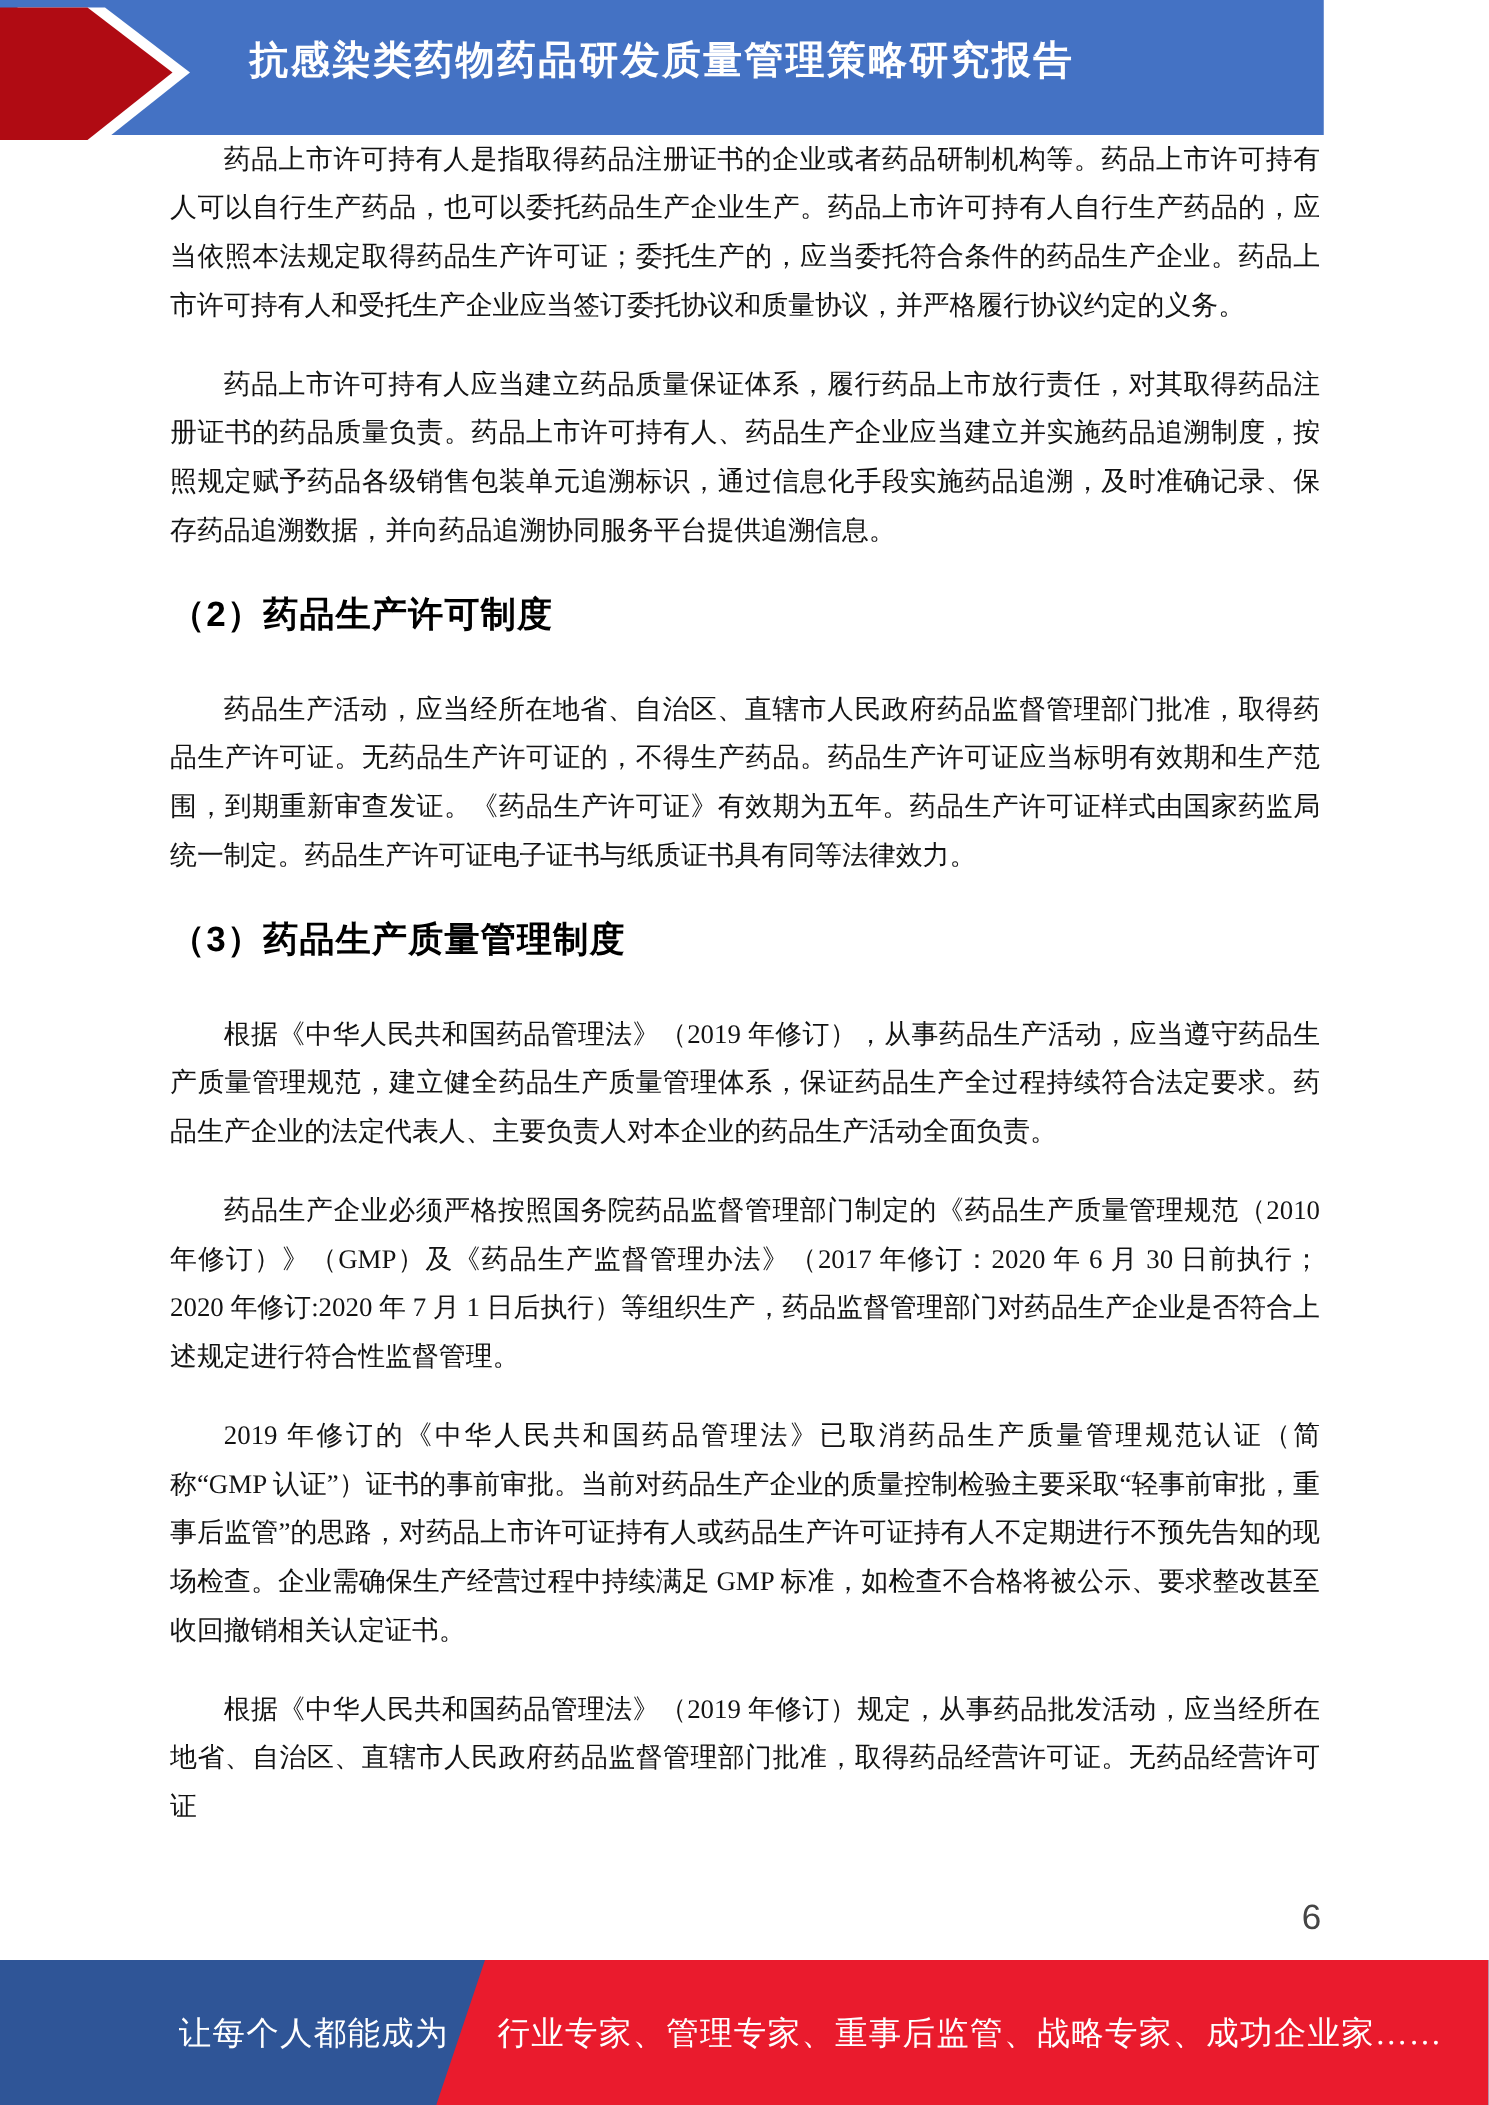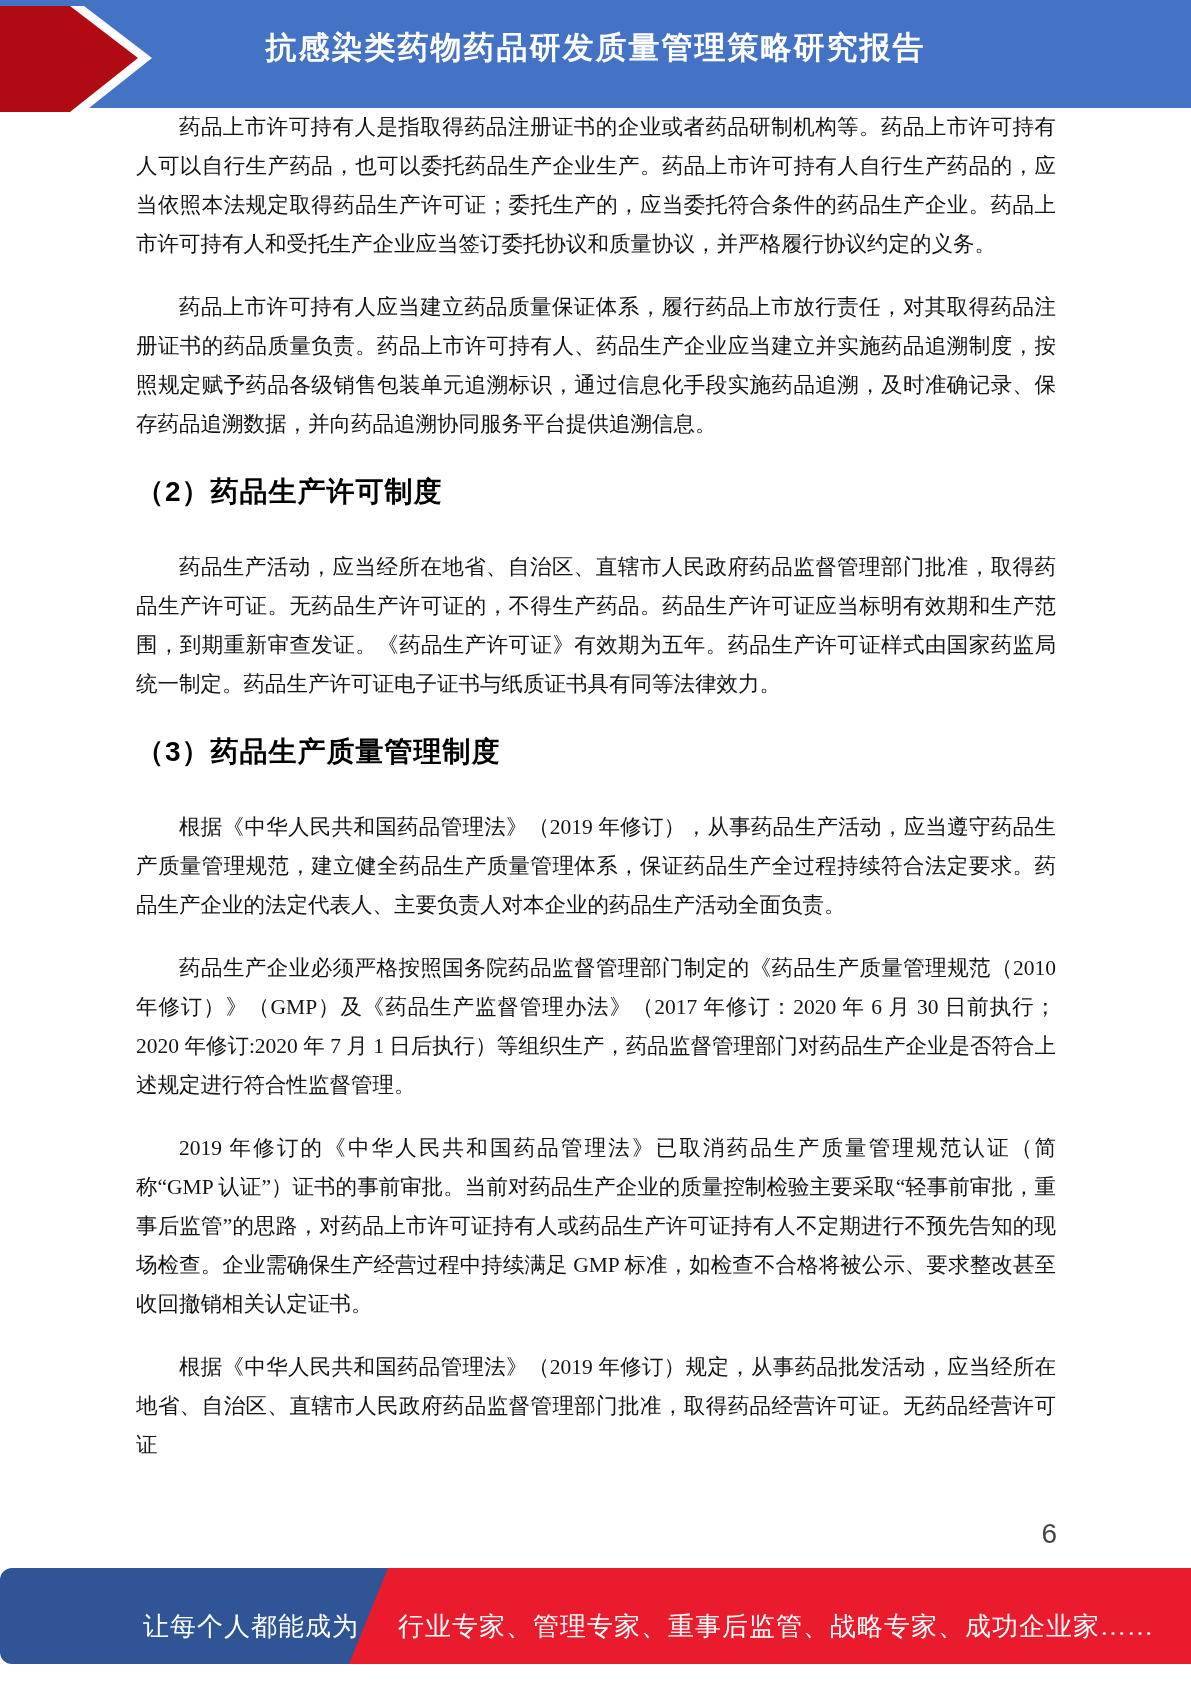--- a/index.html
+++ b/index.html
@@ -9,21 +9,21 @@
     width:1191px;
     height:1684px;
     background:#ffffff;
     overflow:hidden;
     font-family:"Liberation Serif","DejaVu Serif",serif;
   }
 
   
   .header-band {
     position:absolute; top:0; left:0;
-    width:1191px; height:108px;
+    width:1059px; height:108px;
     background:#4472c4;
     display:flex; align-items:center; justify-content:center;
     padding-bottom:12px;
   }
   .header-arrow {
     position:absolute; left:0; top:0;
     width:170px; height:118px;
   }
   .header-title {
     color:#ffffff;
@@ -64,23 +64,22 @@
     position:absolute;
     top:1518px; right:134px;
     font-family:"Liberation Sans","DejaVu Sans",sans-serif;
     font-size:28px;
     color:#454545;
   }
 
   
   .footer-band {
     position:absolute; left:0; top:1568px;
-    width:1191px; height:96px;
+    width:1191px; height:116px;
     background:#2f5597;
-    border-radius:12px;
   }
   .footer-red {
     position:absolute; inset:0;
     background:#ea1b2d;
     clip-path:polygon(388px 0, 100% 0, 100% 100%, 349px 100%);
   }
   .footer-left-text {
     position:absolute; left:143px; top:0;
     height:116px;
     display:flex; align-items:center;

